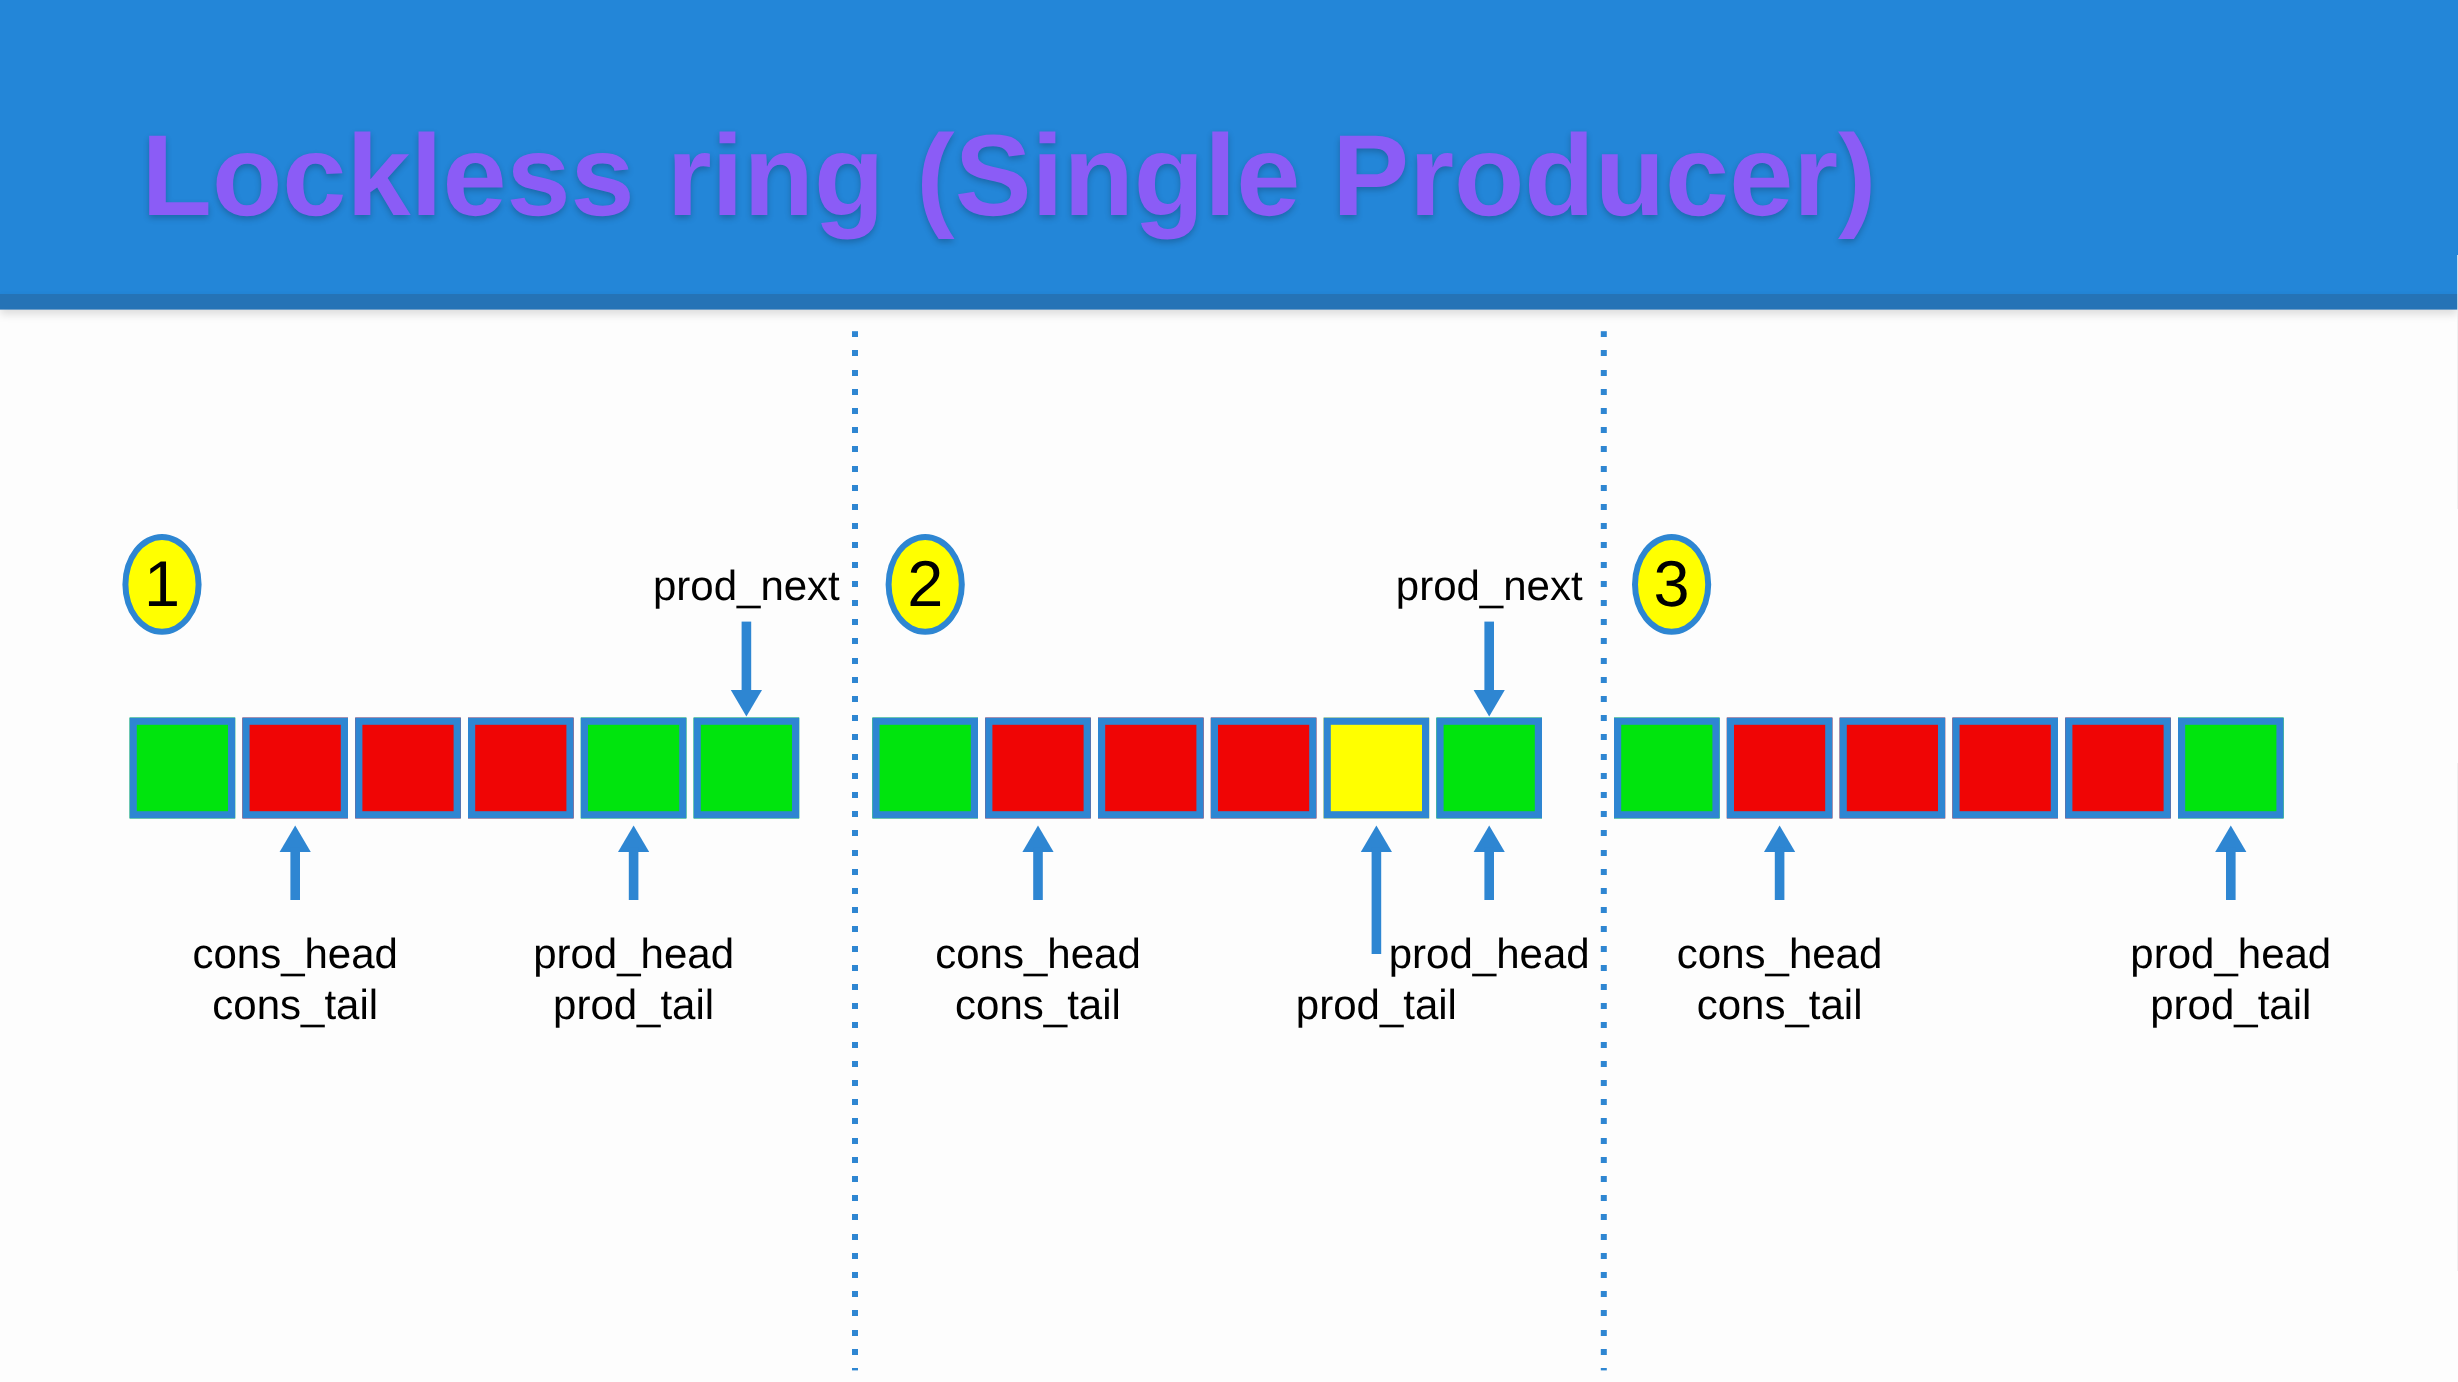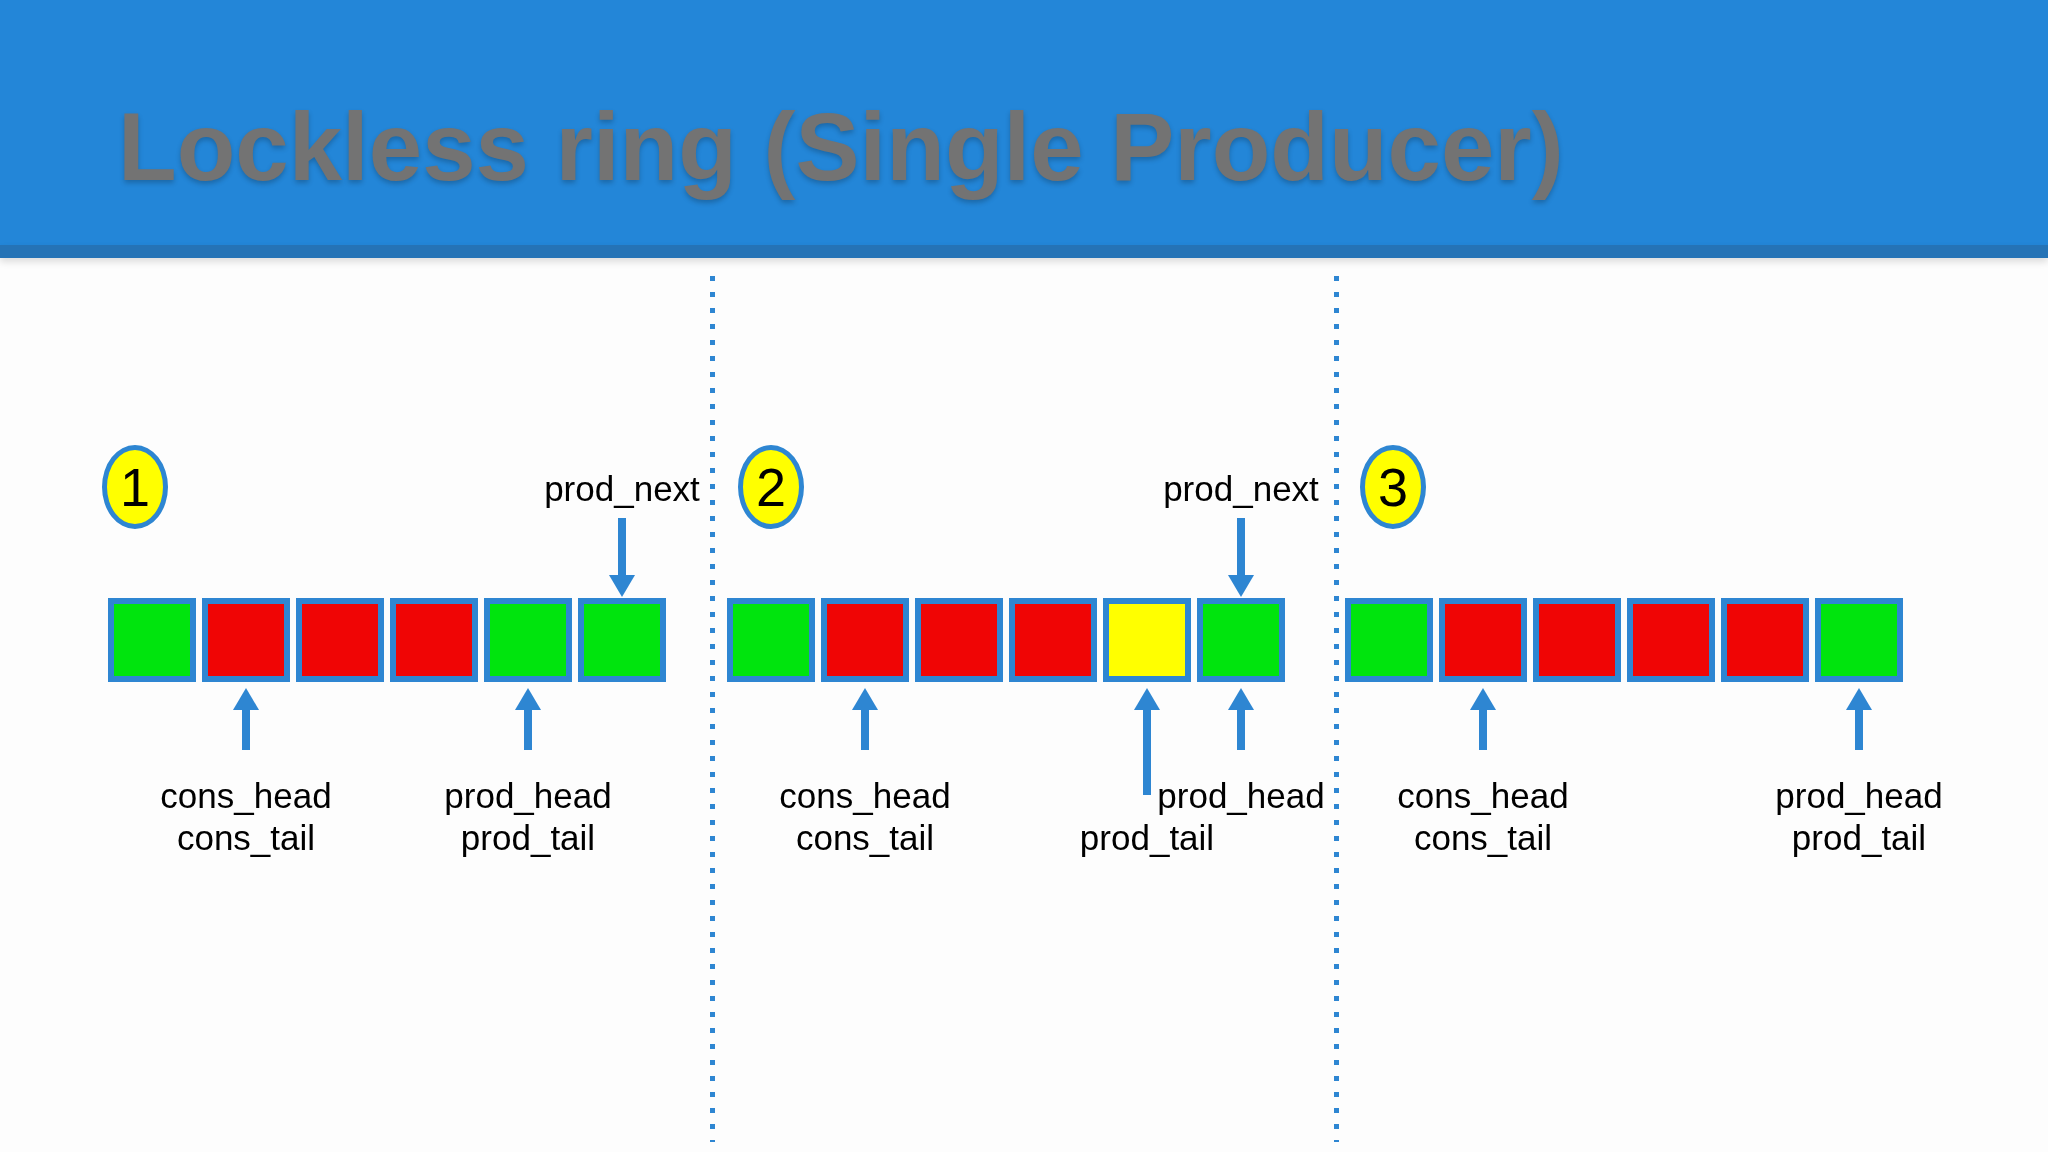--- a/index.html
+++ b/index.html
@@ -2,21 +2,21 @@
 <html><head>
 <meta charset="utf-8">
 <style>
   html,body{margin:0;padding:0;background:#e8e8e8;}
   #slide{position:relative;width:2048px;height:1152px;background:#fdfdfd;overflow:hidden;
          font-family:"Liberation Sans",sans-serif;}
   #titlebar{position:absolute;left:0;top:0;width:2048px;height:245px;background:#2386d8;}
   #titlestrip{position:absolute;left:0;top:245px;width:2048px;height:13px;background:#2573b6;
               box-shadow:0 4px 7px rgba(0,0,0,0.13);}
   #slide-title{position:absolute;left:118px;top:99px;margin:0;font-size:96px;line-height:1;
-               font-weight:bold;color:#737373;letter-spacing:0px;white-space:nowrap;
+               font-weight:bold;color:#8b5cf6;letter-spacing:0px;white-space:nowrap;
                text-shadow:0 3px 5px rgba(0,0,0,0.22);}
   .divider{position:absolute;top:276px;width:5px;height:866px;
            background:repeating-linear-gradient(to bottom,#2e86d2 0,#2e86d2 5px,transparent 5px,transparent 16px);}
   .lbl{position:absolute;width:300px;text-align:center;font-size:35px;line-height:42px;color:#000;}
   .cell{position:absolute;box-sizing:border-box;width:88px;height:84px;border:6px solid #2e86d2;}
   .circle{position:absolute;box-sizing:border-box;width:66px;height:84px;border:5px solid #2e86d2;
           border-radius:50%;display:flex;align-items:center;justify-content:center;}
   .circle span{font-size:54px;color:#000;line-height:1;}
   .abs{position:absolute;}
 </style>

